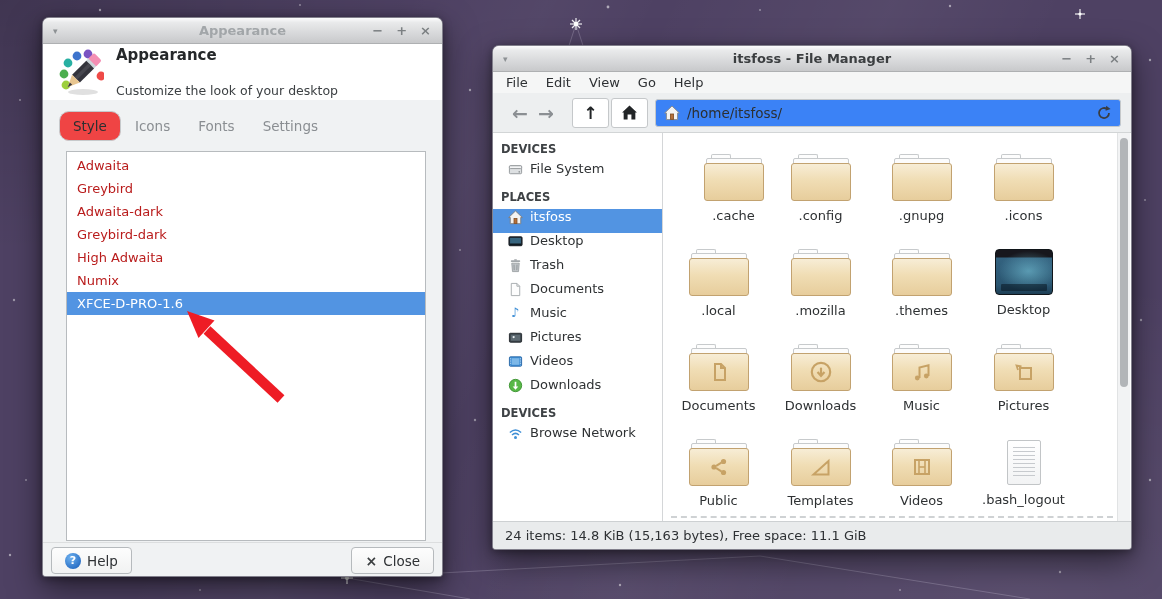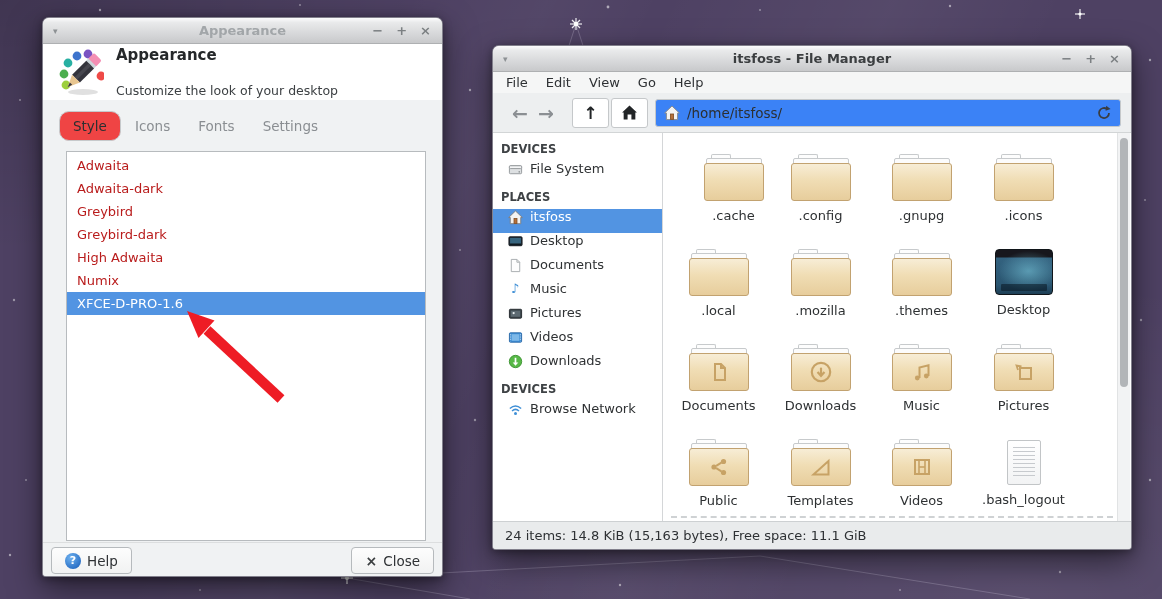--- a/index.html
+++ b/index.html
@@ -237,22 +237,22 @@
     <div class="app-body">
       <div class="tabs">
         <div class="tab active">Style</div>
         <div class="tab">Icons</div>
         <div class="tab">Fonts</div>
         <div class="tab">Settings</div>
       </div>
 
       <div class="themelist">
         <div class="theme-row">Adwaita</div>
+        <div class="theme-row">Greybird</div>
         <div class="theme-row">Adwaita-dark</div>
-        <div class="theme-row">Greybird</div>
         <div class="theme-row">Greybird-dark</div>
         <div class="theme-row">High Adwaita</div>
         <div class="theme-row">Numix</div>
         <div class="theme-row selected">XFCE-D-PRO-1.6</div>
       </div>
 
       <div class="app-footer">
         <button class="btn btn-help">
           <span class="q-badge">?</span>
           <span>Help</span>
@@ -337,20 +337,32 @@
                 <rect x="1" y="3" width="14" height="9.5" rx="1" fill="#1f2a33" stroke="#14191e"></rect>
                 <rect x="2.2" y="4.2" width="11.6" height="6" fill="#37657f"></rect>
                 <rect x="2.2" y="10.4" width="11.6" height="1.4" fill="#0e1a22"></rect>
               </svg>
           </span>
           <span>Desktop</span>
         </div>
         <div class="side-i">
           <span class="sic">
             <svg width="15" height="15" viewBox="0 0 16 16">
+                <rect x="3" y="2.5" width="10" height="1.8" rx="0.8" fill="#a2a7aa"></rect>
+                <rect x="6.5" y="1.2" width="3" height="1.6" rx="0.6" fill="#a2a7aa"></rect>
+                <path d="M4 5.5 h8 l-0.8 9 h-6.4 z" fill="#c2c6c9" stroke="#8f9497" stroke-width="0.8"></path>
+                <line x1="6.4" y1="7" x2="6.6" y2="13" stroke="#8f9497"></line>
+                <line x1="9.6" y1="7" x2="9.4" y2="13" stroke="#8f9497"></line>
+              </svg>
+          </span>
+          <span>Trash</span>
+        </div>
+        <div class="side-i">
+          <span class="sic">
+            <svg width="15" height="15" viewBox="0 0 16 16">
                 <path d="M3.5 1.5 h6 l3 3 v10 h-9 z" fill="#fdfdfd" stroke="#a6abae"></path>
                 <path d="M9.5 1.5 v3 h3" fill="none" stroke="#a6abae"></path>
               </svg>
           </span>
           <span>Documents</span>
         </div>
         <div class="side-i">
           <span class="sic mnote">♪</span>
           <span>Music</span>
         </div>

